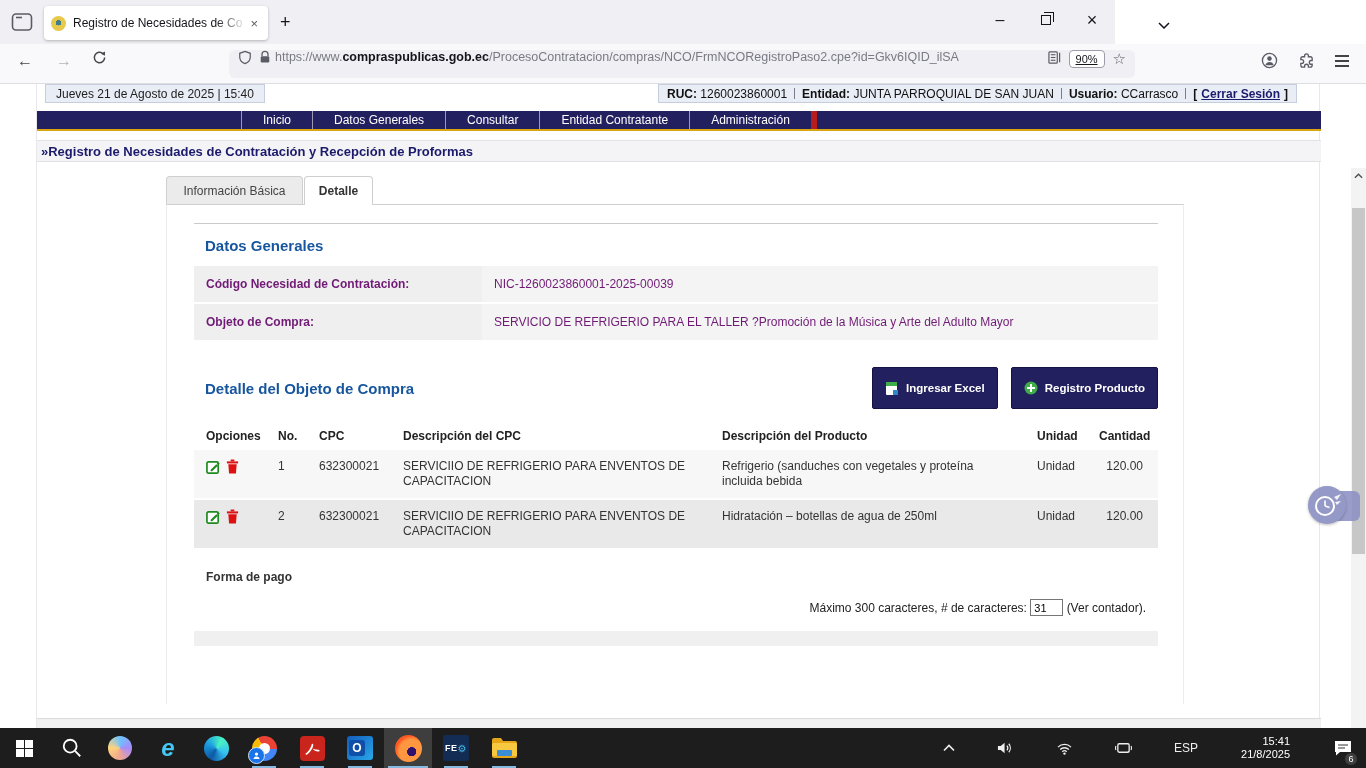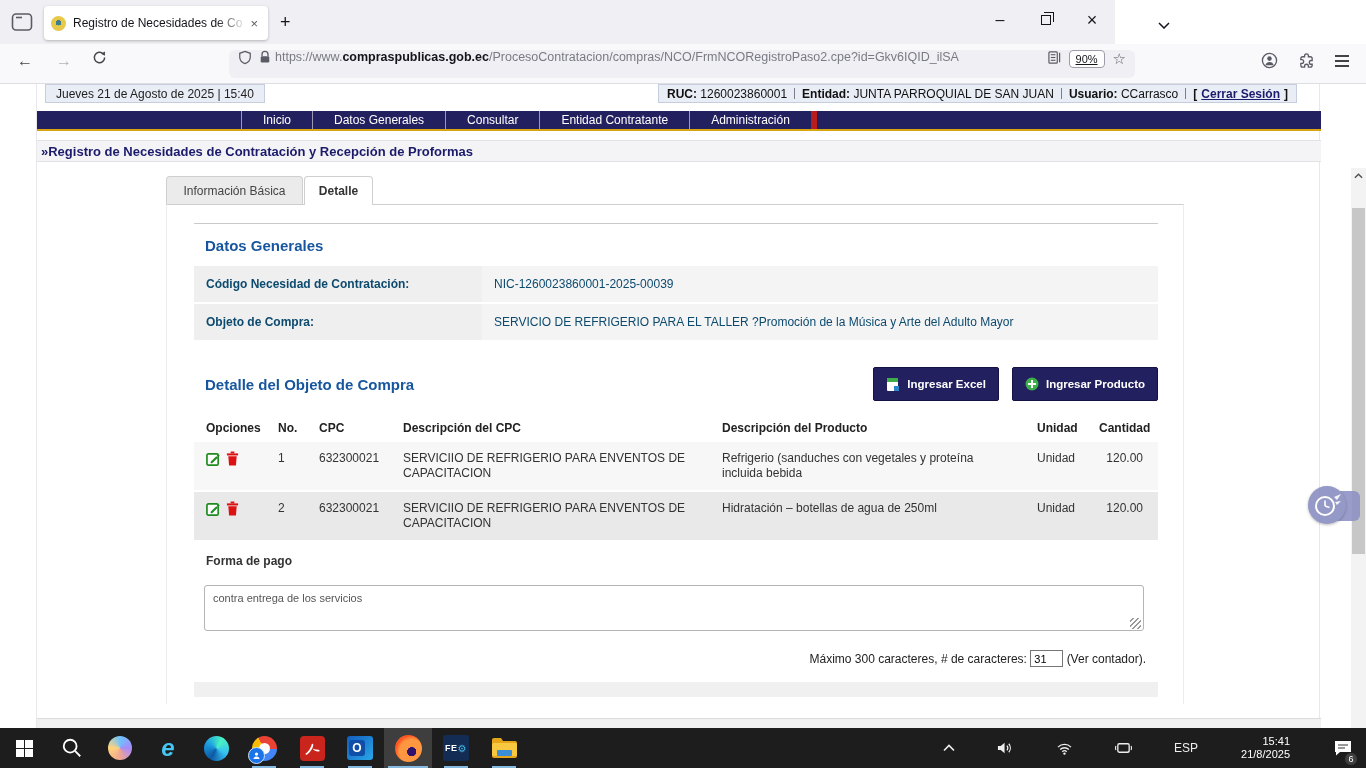--- a/index.html
+++ b/index.html
@@ -56,44 +56,44 @@
           display:flex; align-items:center; justify-content:center; font-size:12px; cursor:pointer; }
   .ftab.inactive { left:129px; width:137px; background:#ebebec; color:#444; }
   .ftab.active { left:267px; width:69px; height:29px; background:#fff; color:#333; font-weight:bold; z-index:2; }
 
   .panel { position:absolute; left:129px; top:120px; width:1018px; height:500px; background:#fff;
            border-top:1px solid #cfcfcf; border-left:1px solid #ececec; border-right:1px solid #ececec; padding-left:27px; }
   .pc { width:964px; }
   .tophr { margin-top:18px; border-top:1px solid #cacaca; width:964px; }
   h2.sect { font-size:15px; font-weight:bold; color:#17569e; padding-left:11px; }
   .h-dg { margin-top:13px; }
-  .dgrow { display:flex; height:36px; margin-top:2px; font-size:12px; color:#0c4a6e; }
+  .dgrow { display:flex; height:36px; margin-top:2px; font-size:12px; color:#701a75; }
   .dgrow .lbl { width:288px; background:#efeff0; font-weight:bold; display:flex; align-items:center; padding-left:12px; }
   .dgrow .val { flex:1; background:#f4f4f5; display:flex; align-items:center; padding-left:12px; }
   .dg-wrap { margin-top:12px; }
 
   .sec2head { margin-top:27px; display:flex; align-items:center; width:964px; }
   .sec2head h2 { flex:1; }
-  .nbtn { height:34px; background:#23205f; border:1px solid #141143; color:#fff; font-size:11.5px; font-weight:bold;
+  .nbtn { height:42px; background:#23205f; border:1px solid #141143; color:#fff; font-size:11.5px; font-weight:bold;
           display:flex; align-items:center; padding:0 12px; margin-left:13px; cursor:pointer; border-radius:2px; }
   .nbtn svg, .nbtn .pic { margin-right:7px; }
 
   .grid7 { display:grid; grid-template-columns:84px 41px 84px 319px 315px 62px 59px; width:964px; }
   .thead { margin-top:15px; font-size:12px; font-weight:bold; color:#222; height:24px; align-items:center; }
   .thead > div:first-child { padding-left:12px; }
   .thead .num { text-align:right; padding-right:8px; }
   .trow { font-size:12px; color:#333; margin-top:2px; padding:9px 0; }
   .trow.odd { background:#f7f7f8; }
   .trow.even { background:#e9e9ea; }
   .trow .ops { padding-left:12px; display:flex; gap:5px; align-items:flex-start; }
   .trow .wrapcell { padding-right:20px; line-height:15px; }
   .trow .num { text-align:right; padding-right:15px; }
   .icbtn { cursor:pointer; display:inline-block; }
 
-  .fplabel { margin-top:14px; font-size:12px; font-weight:bold; color:#333; padding-left:12px; }
+  .fplabel { margin-top:22px; font-size:12px; font-weight:bold; color:#333; padding-left:12px; }
   .ta-wrap { position:relative; margin-top:17px; margin-left:10px; width:940px; }
   textarea.fp { width:940px; height:46px; border:1px solid #b5b5b5; border-radius:3px; padding:6px 8px; font-size:11px; color:#555;
                 font-family:"Liberation Sans",sans-serif; resize:none; outline:none; }
   .ta-grip { position:absolute; right:3px; bottom:6px; width:11px; height:11px;
              background:repeating-linear-gradient(135deg, transparent 0 2px, #999 2px 3.5px); cursor:nwse-resize; }
   .counter { margin-top:15px; width:952px; text-align:right; font-size:12px; color:#222; }
   .counter input { width:33px; height:17px; border:1px solid #767676; font-size:11px; padding-left:3px; font-family:"Liberation Sans",sans-serif; }
   .graybar1 { margin-top:15px; width:964px; height:15px; background:#f0f0f1; }
   .graybar2 { position:absolute; left:0; top:634px; width:1284px; height:10px; background:#f0f0f1; border-top:1px solid #dcdcdc; }
 
@@ -281,21 +281,21 @@
               <rect x="8" y="9" width="5" height="5" fill="#2f86c9"></rect>
             </svg>
           <span>Ingresar Excel</span>
         </div>
         <div class="nbtn">
           <svg class="pic" width="14" height="14" viewBox="0 0 14 14">
               <circle cx="7" cy="7" r="6.5" fill="#3fae49"></circle>
               <rect x="6" y="3" width="2" height="8" fill="#fff"></rect>
               <rect x="3" y="6" width="8" height="2" fill="#fff"></rect>
             </svg>
-          <span>Ingresar Producto</span>
+          <span>Registro Producto</span>
         </div>
       </div>
 
       <div class="grid7 thead">
         <div>Opciones</div>
         <div>No.</div>
         <div>CPC</div>
         <div>Descripción del CPC</div>
         <div>Descripción del Producto</div>
         <div>Unidad</div>
@@ -347,24 +347,20 @@
         <div>2</div>
         <div>632300021</div>
         <div class="wrapcell">SERVICIIO DE REFRIGERIO PARA ENVENTOS DE CAPACITACION</div>
         <div class="wrapcell" style="padding-right:45px;">Hidratación – botellas de agua de 250ml</div>
         <div>Unidad</div>
         <div class="num">120.00</div>
       </div>
 
       <div class="fplabel">Forma de pago</div>
 
-      <div class="ta-wrap">
-        <textarea class="fp" style="">contra entrega de los servicios</textarea>
-        <span class="ta-grip"></span>
-      </div>
 
       <div class="counter">
         <span>Máximo 300 caracteres, # de caracteres:</span>
         <input value="31" style="">
         <span>(Ver contador).</span>
       </div>
 
       <div class="graybar1"></div>
     </div>
 

